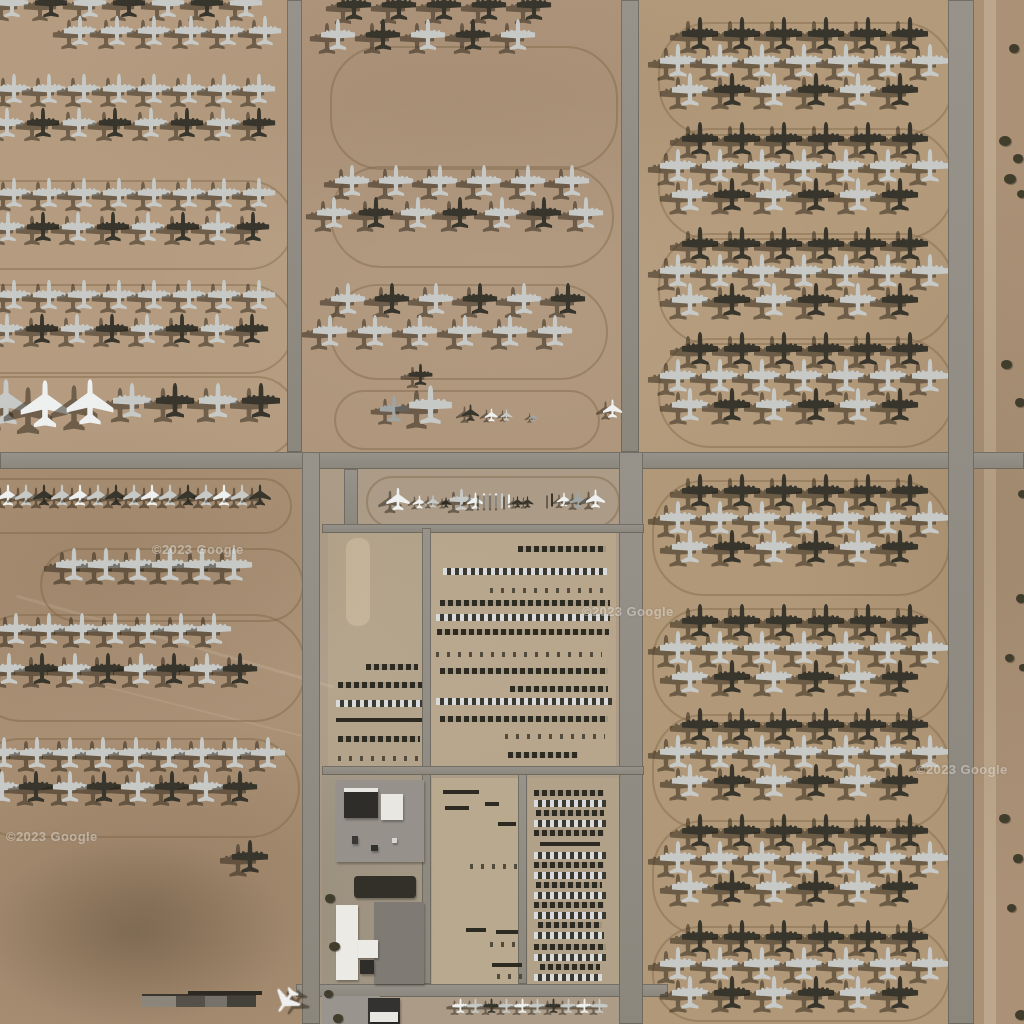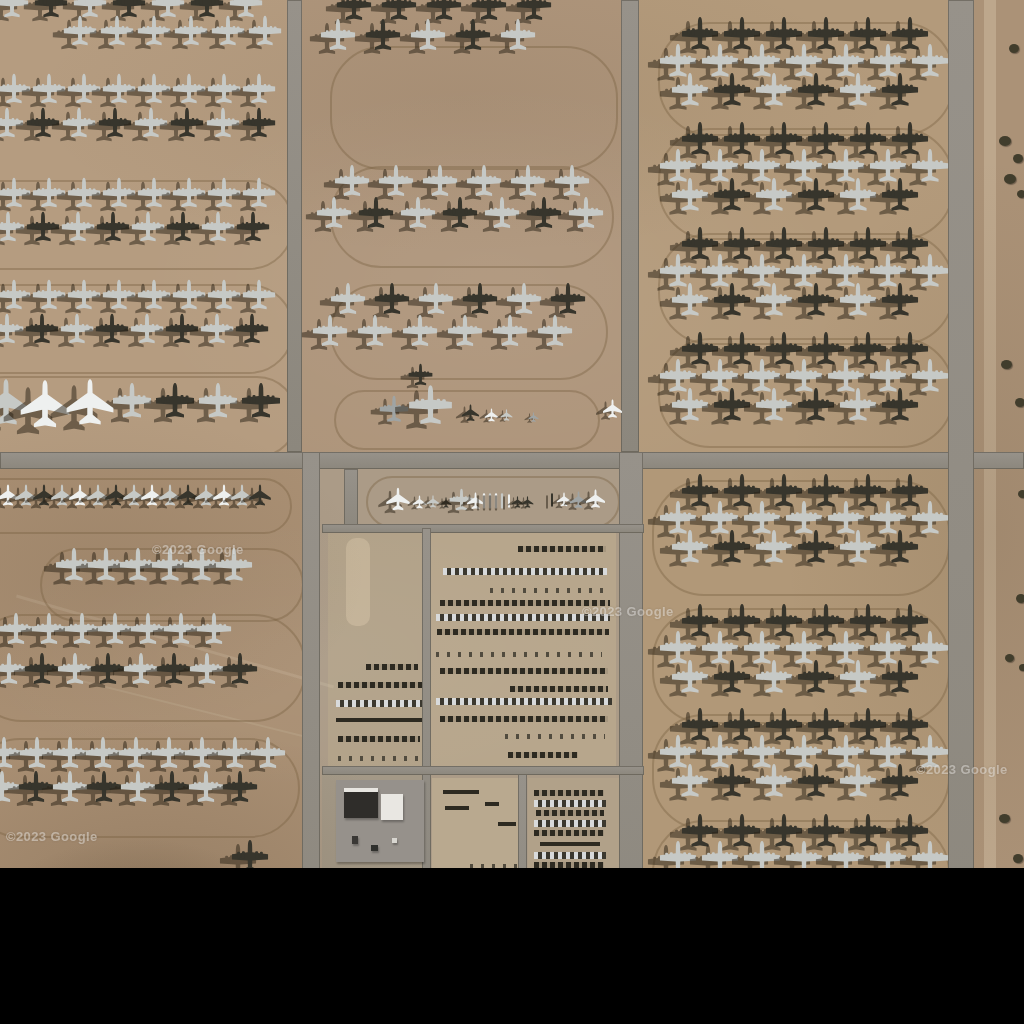--- a/index.html
+++ b/index.html
@@ -1,16 +1,16 @@
 <!DOCTYPE html>
 <html><head>
 <meta charset="utf-8">
 <style>
   html,body{margin:0;padding:0;background:#000;}
-  #map{position:relative;width:1024px;height:868px;overflow:hidden;background:#3b82f6;
+  #map{position:relative;width:1024px;height:1024px;overflow:hidden;background:#3b82f6;
        font-family:"Liberation Sans",sans-serif;}
   .block,.road,.loop,.scrap,.bld,.shrub,.wm,.blotches{position:absolute;}
   .plane{position:absolute;overflow:visible;}
   .road{background:linear-gradient(#97928a,#8c877d);box-shadow:inset 0 0 0 1px rgba(74,69,58,.45);}
   .loop{border:2px solid rgba(118,94,64,.38);border-radius:52px;}
   .shrub{background:#413d2c;border-radius:50%;box-shadow:1px 1px 1px rgba(0,0,0,.35);}
   .wm{color:rgba(255,255,255,.42);font:700 13px "Liberation Sans",sans-serif;letter-spacing:.4px;white-space:nowrap;text-shadow:0 0 2px rgba(90,75,55,.25);}
   .scrap{height:6px;}
   .scrap.dense{height:6px;background:repeating-linear-gradient(90deg,#2d2a21 0 5px,rgba(45,42,33,.12) 5px 8px);}
   .scrap.silver{height:7px;background:repeating-linear-gradient(90deg,#d8dadb 0 4px,#3b382f 4px 8px);}

